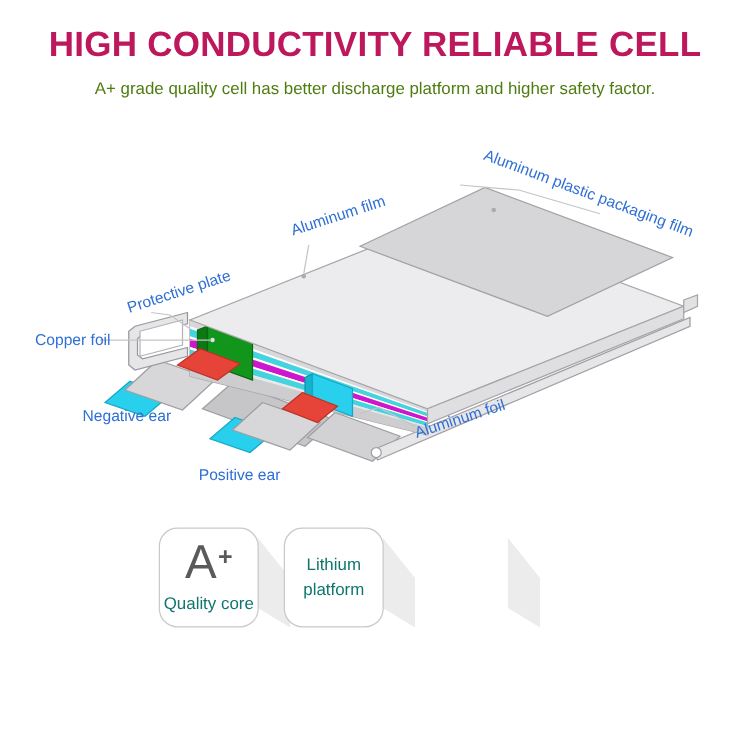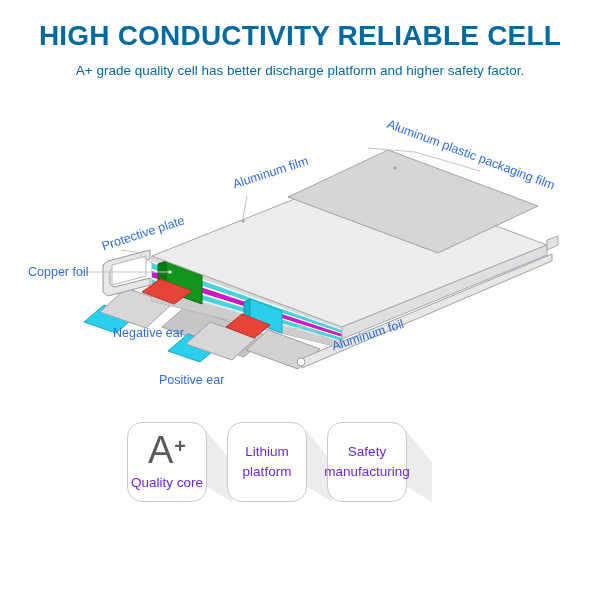--- a/index.html
+++ b/index.html
@@ -2,45 +2,45 @@
 <html><head>
 <meta charset="utf-8">
 <style>
   html,body{margin:0;padding:0;background:#ffffff;}
   #stage{
     position:relative;width:600px;height:600px;background:#ffffff;overflow:hidden;
     font-family:"Liberation Sans", sans-serif;
   }
   .title{
     position:absolute;left:0;top:20px;width:600px;text-align:center;
-    font-size:28px;font-weight:bold;color:#0369a1;letter-spacing:0.2px;
+    font-size:28px;font-weight:bold;color:#be185d;letter-spacing:0.2px;
   }
   .subtitle{
     position:absolute;left:0;top:63px;width:600px;text-align:center;
-    font-size:13.5px;color:#0369a1;
+    font-size:13.5px;color:#4d7c0f;
   }
   svg{position:absolute;left:0;top:0;}
   .dlabel{
     position:absolute;font-size:12.5px;color:#2f6fd6;white-space:nowrap;
     transform-origin:left top;
   }
   .rot-up{transform:rotate(-18deg);}
   .rot-dn{transform:rotate(20.5deg);}
   .features{position:absolute;left:0;top:0;width:600px;height:600px;}
   .fbox{
     position:absolute;top:422px;width:78px;height:78px;background:#ffffff;
     border:1.5px solid #c9c9c9;border-radius:15px;
     display:flex;flex-direction:column;align-items:center;justify-content:center;
     z-index:2;
   }
   .fshadow{
     position:absolute;top:430px;width:26px;height:72px;background:#ececec;
     clip-path:polygon(0 0,100% 45%,100% 100%,0 78%);z-index:1;
   }
-  .fbox .lines{font-size:13.5px;color:#6d28d9;text-align:center;line-height:1.45;}
+  .fbox .lines{font-size:13.5px;color:#0f766e;text-align:center;line-height:1.45;}
   .fbox .badge{font-size:38px;color:#5a5a5a;line-height:1;margin-bottom:4px;}
   .fbox .badge sup{font-size:20px;font-weight:bold;vertical-align:10px;margin-left:1px;}
 </style>
 </head>
 <body>
 
 <div id="stage">
 
   <div class="title">HIGH CONDUCTIVITY RELIABLE CELL</div>
   <div class="subtitle">A+ grade quality cell has better discharge platform and higher safety factor.</div>
@@ -98,21 +98,21 @@
       <circle cx="243" cy="221" r="1.8"></circle>
       <circle cx="395" cy="168" r="1.8"></circle>
       <circle cx="170" cy="272" r="1.8" fill="#e0e0e0"></circle>
     </g>
   </svg>
 
   <div class="dlabel rot-dn" style="left:390px;top:117px;">Aluminum plastic packaging film</div>
   <div class="dlabel rot-up" style="left:231px;top:178px;">Aluminum film</div>
   <div class="dlabel rot-up" style="left:100px;top:240px;">Protective plate</div>
   <div class="dlabel" style="left:28px;top:265px;text-align:center;">Copper foil</div>
-  <div class="dlabel" style="left:66px;top:326px;margin-left:47px;">Negative ear</div>
+  <div class="dlabel" style="left:66px;top:326px;">Negative ear</div>
   <div class="dlabel" style="left:159px;top:373px;">Positive ear</div>
   <div class="dlabel rot-up" style="left:330px;top:340px;">Aluminum foil</div>
 
   <div class="features">
     <div class="fshadow" style="left:206px;"></div>
     <div class="fshadow" style="left:306px;"></div>
     <div class="fshadow" style="left:406px;"></div>
 
     <div class="fbox" style="left:127px;">
       <div class="badge"><span>A</span><sup>+</sup></div>
@@ -121,21 +121,15 @@
       </div>
     </div>
 
     <div class="fbox" style="left:227px;">
       <div class="lines">
         <div>Lithium</div>
         <div>platform</div>
       </div>
     </div>
 
-    <div class="fbox" style="left:327px;">
-      <div class="lines">
-        <div>Safety</div>
-        <div>manufacturing</div>
-      </div>
-    </div>
   </div>
 
 </div>
 
 </body></html>

